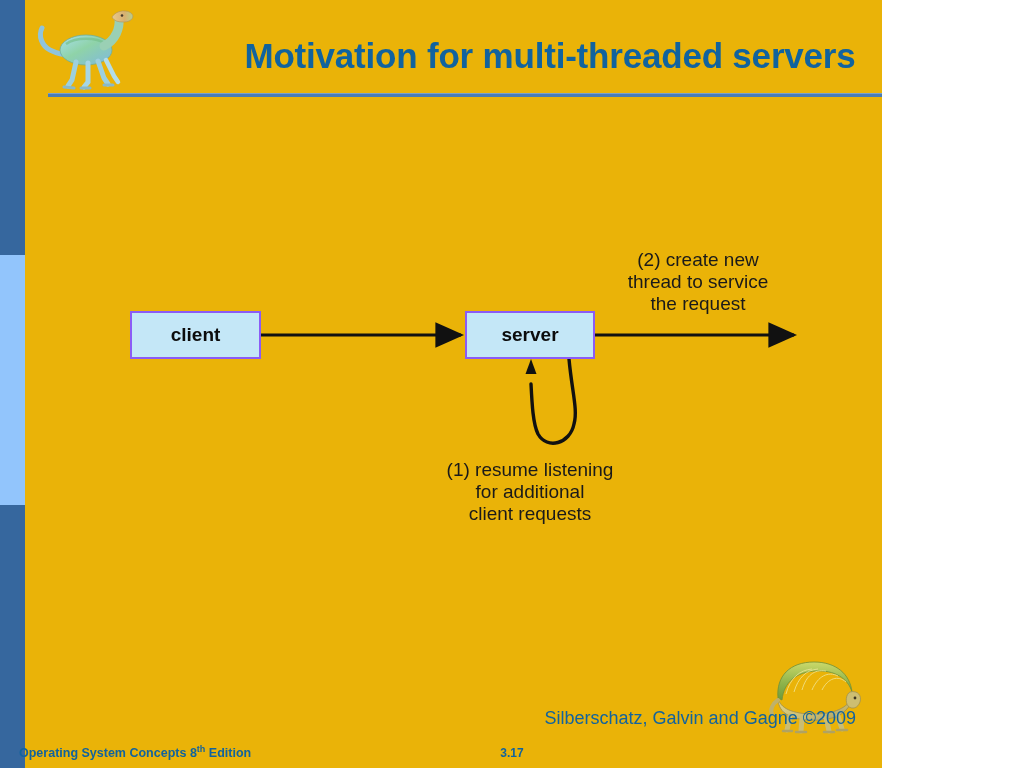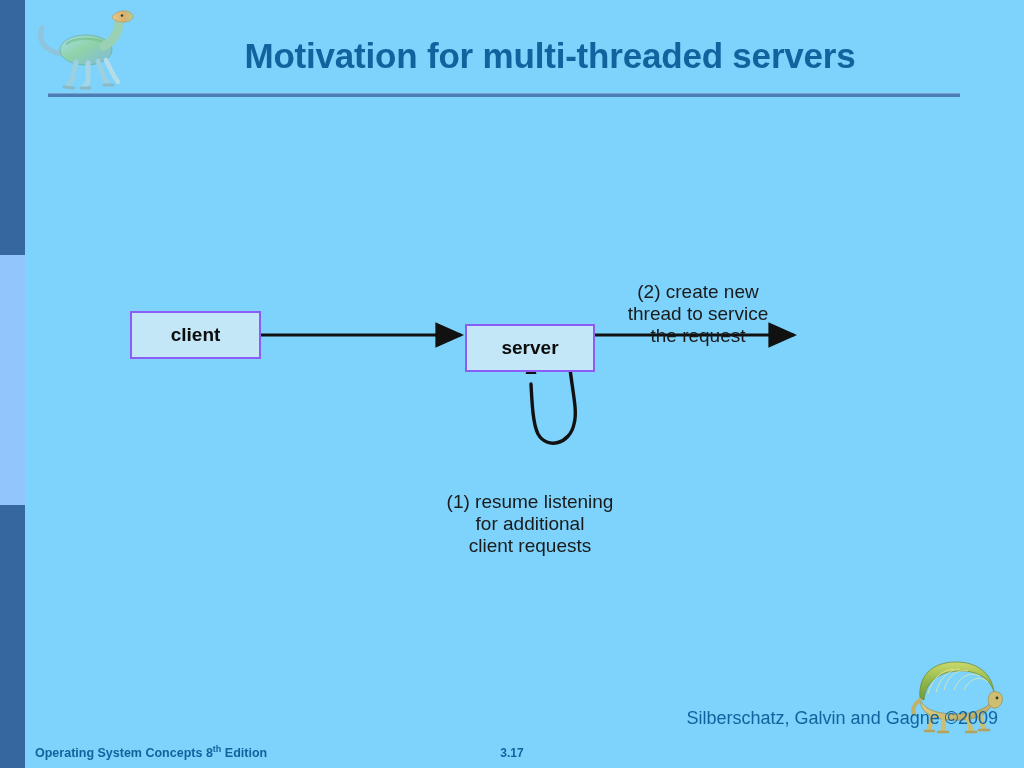--- a/index.html
+++ b/index.html
@@ -6,24 +6,25 @@
   html, body {
     margin: 0;
     padding: 0;
     background: #ffffff;
   }
   body {
     font-family: "Liberation Sans", sans-serif;
   }
   #slide {
     position: relative;
-    width: 1024px;
+    width: 840px;
     height: 768px;
-    background: #7dd3fc;
+    background: #eab308;
     overflow: hidden;
+    padding-left: 42px;
   }
 
   
   .rail {
     position: absolute;
     left: 0;
     width: 25px;
   }
   .rail-top    { top: 0;    height: 255px; background: #36679e; }
   .rail-mid    { top: 255px; height: 250px; background: #92c5fc; }
@@ -74,40 +75,39 @@
     box-sizing: border-box;
     display: flex;
     align-items: center;
     justify-content: center;
     font-size: 19px;
     font-weight: bold;
     color: #0c0c0c;
     height: 48px;
   }
   .node-client { left: 130px; top: 311px; width: 131px; }
-  .node-server { left: 465px; top: 324px; width: 130px; }
+  .node-server { left: 465px; top: 311px; width: 130px; }
   .node-thread { left: 798px; top: 311px; width: 130px; }
 
   .caption {
     position: absolute;
     text-align: center;
     font-size: 19px;
     color: #1a1a1a;
     line-height: 22px;
     white-space: pre-line;
-    margin-top: 32px;
   }
   .cap1 { left: 262px; top: 272px; width: 200px; }
   .cap2 { left: 598px; top: 249px; width: 200px; }
   .cap3 { left: 413px; top: 459px; width: 234px; }
 
   
   .footer-left {
     position: absolute;
-    left: 35px;
+    left: 19px;
     top: 744px;
     font-size: 12.5px;
     font-weight: bold;
     color: #11639e;
   }
   .footer-center {
     position: absolute;
     left: 0;
     top: 746px;
     width: 1024px;

